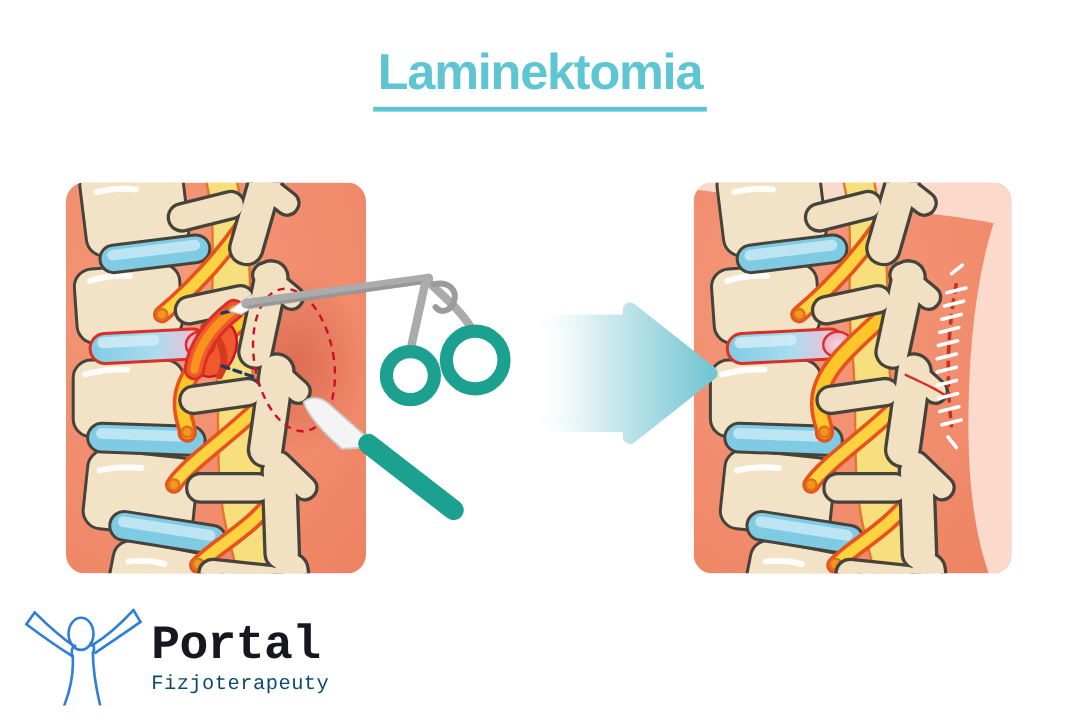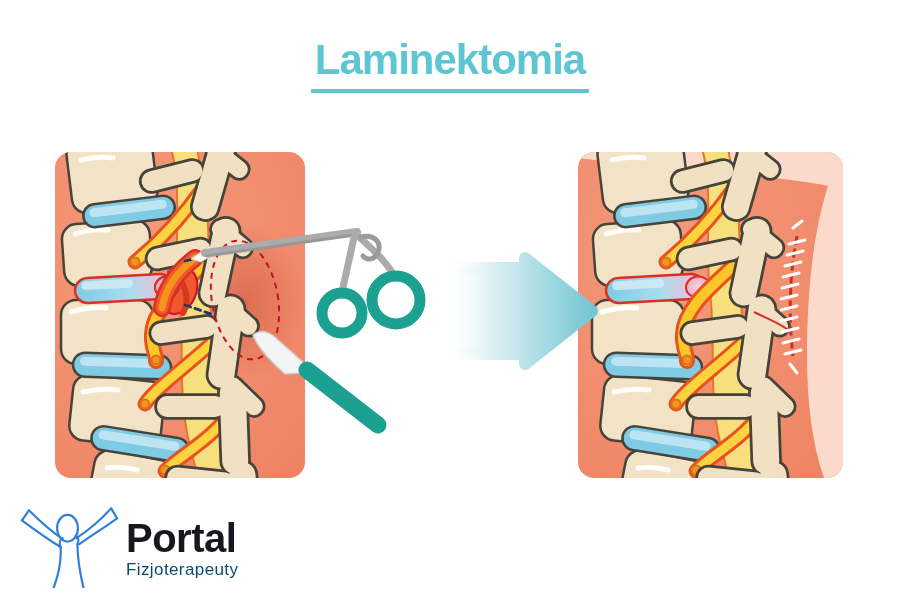--- a/index.html
+++ b/index.html
@@ -9,21 +9,21 @@
   .title{display:inline-block;margin:0;font-size:42px;font-weight:700;letter-spacing:-1px;
          color:#5EC6D2;border-bottom:4px solid #5EC6D2;padding:0 4px 5px 4px;}
   .panel{position:absolute;top:152px;border-radius:16px;overflow:hidden;}
   .panel-left{left:55px;width:250px;height:326px;}
   .panel-right{left:578px;width:265px;height:326px;}
   .panel svg{display:block;width:100%;height:100%;}
   .instruments{position:absolute;left:55px;top:152px;width:380px;height:326px;z-index:3;}
   .arrow{position:absolute;left:435px;top:250px;width:165px;height:122px;z-index:4;}
   .logo{position:absolute;left:18px;top:506px;display:flex;align-items:center;gap:4px;}
   .logo-figure{width:104px;height:82px;}
-  .logo-text{display:flex;flex-direction:column;justify-content:space-between;margin-top:4px;}
+  .logo-text{display:flex;flex-direction:column;justify-content:space-between;margin-top:4px;font-family:Liberation Mono, monospace;}
   .logo-name{font-size:40px;font-weight:700;color:#17171F;line-height:1.0;letter-spacing:-0.5px;}
   .logo-sub{font-size:17px;font-weight:400;color:#0c4a6e;letter-spacing:0.4px;margin-top:2px;}
   .defs-svg{position:absolute;width:0;height:0;}
 </style>
 </head>
 <body>
 
 <div class="page">
 
   <svg class="defs-svg" aria-hidden="true">

